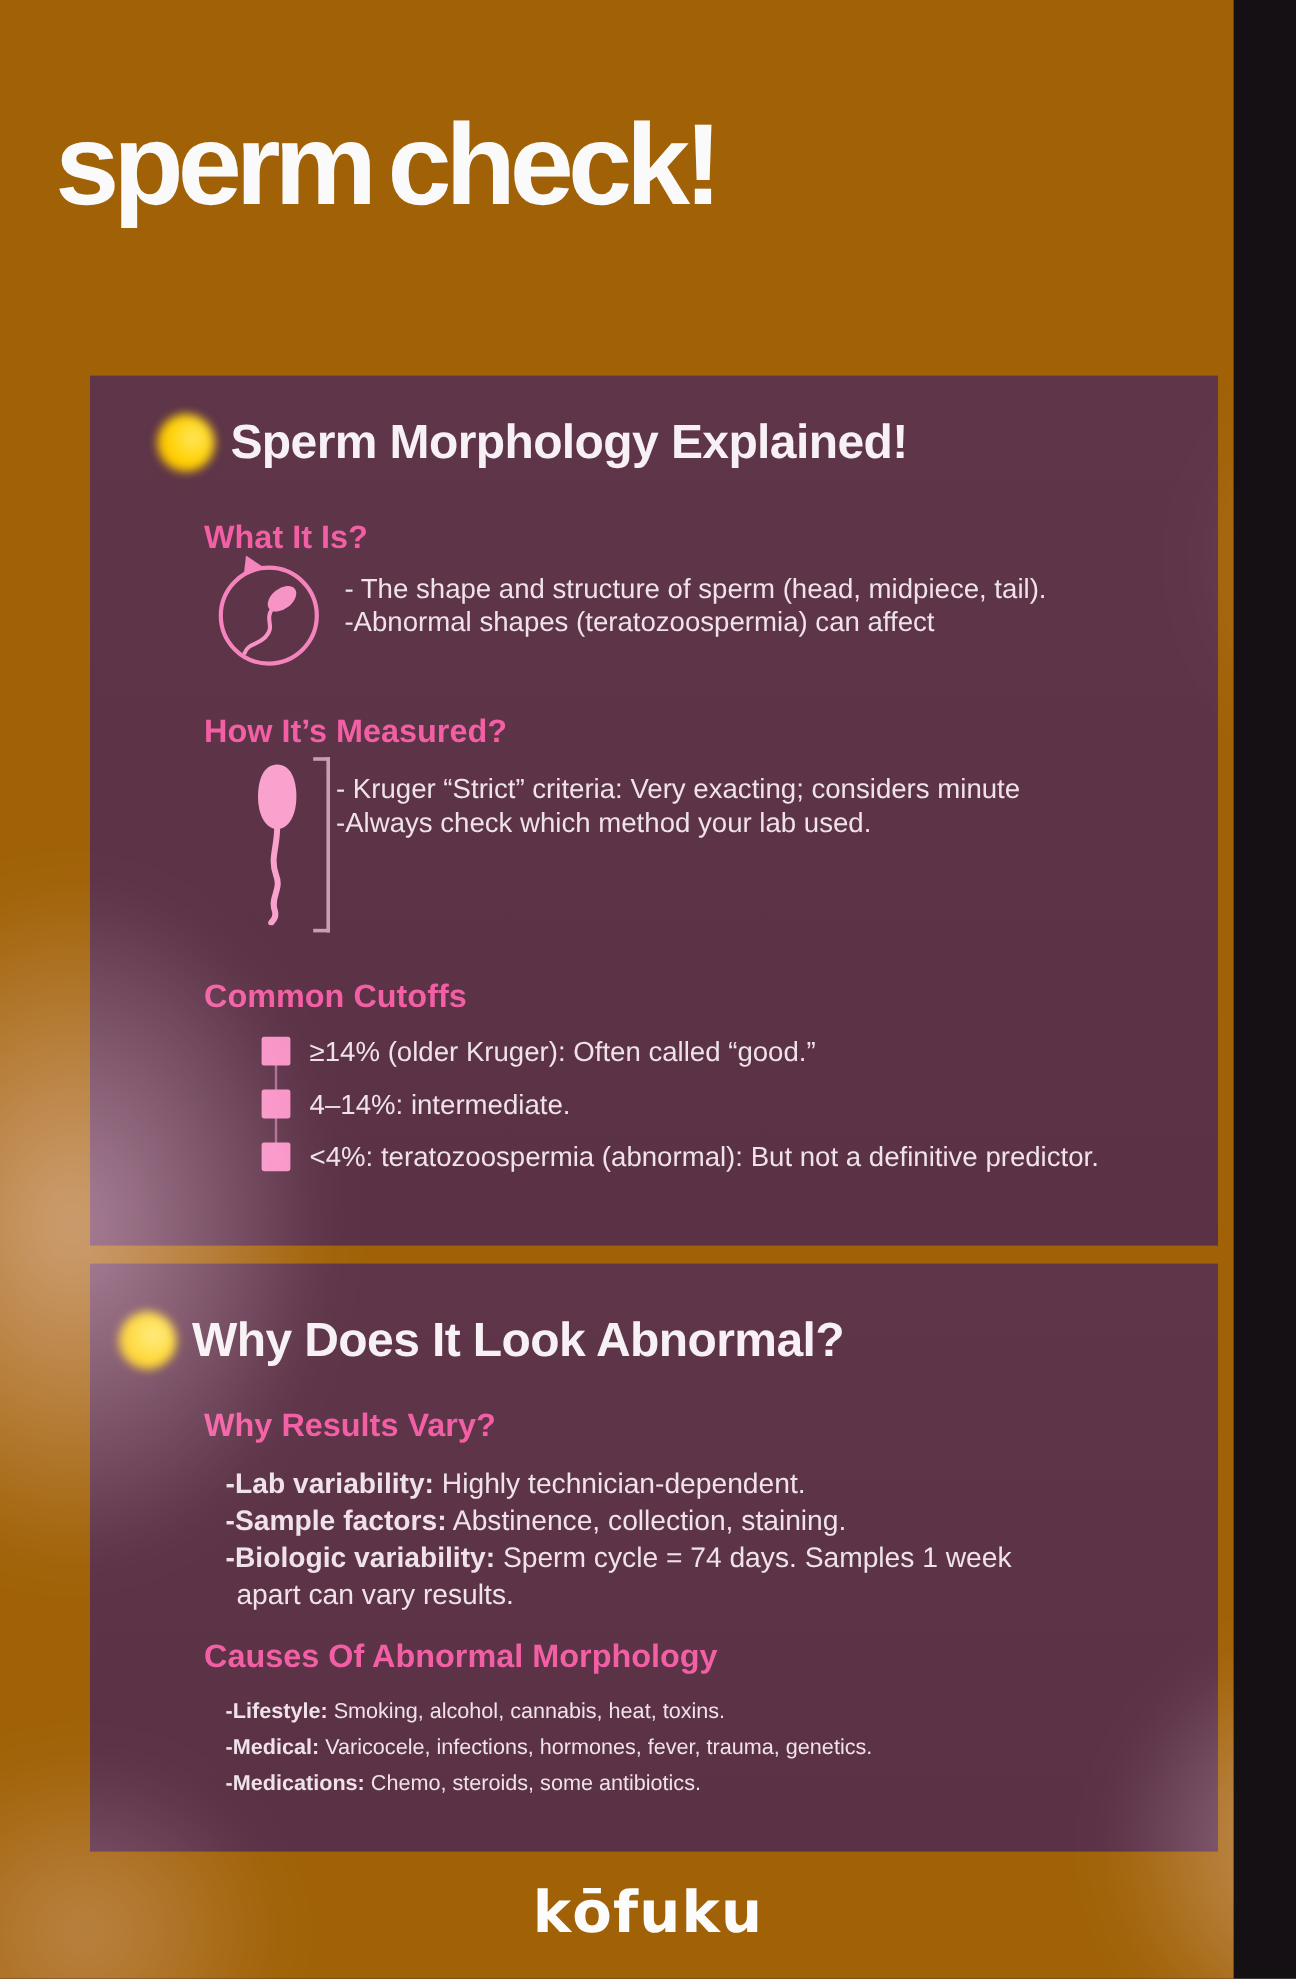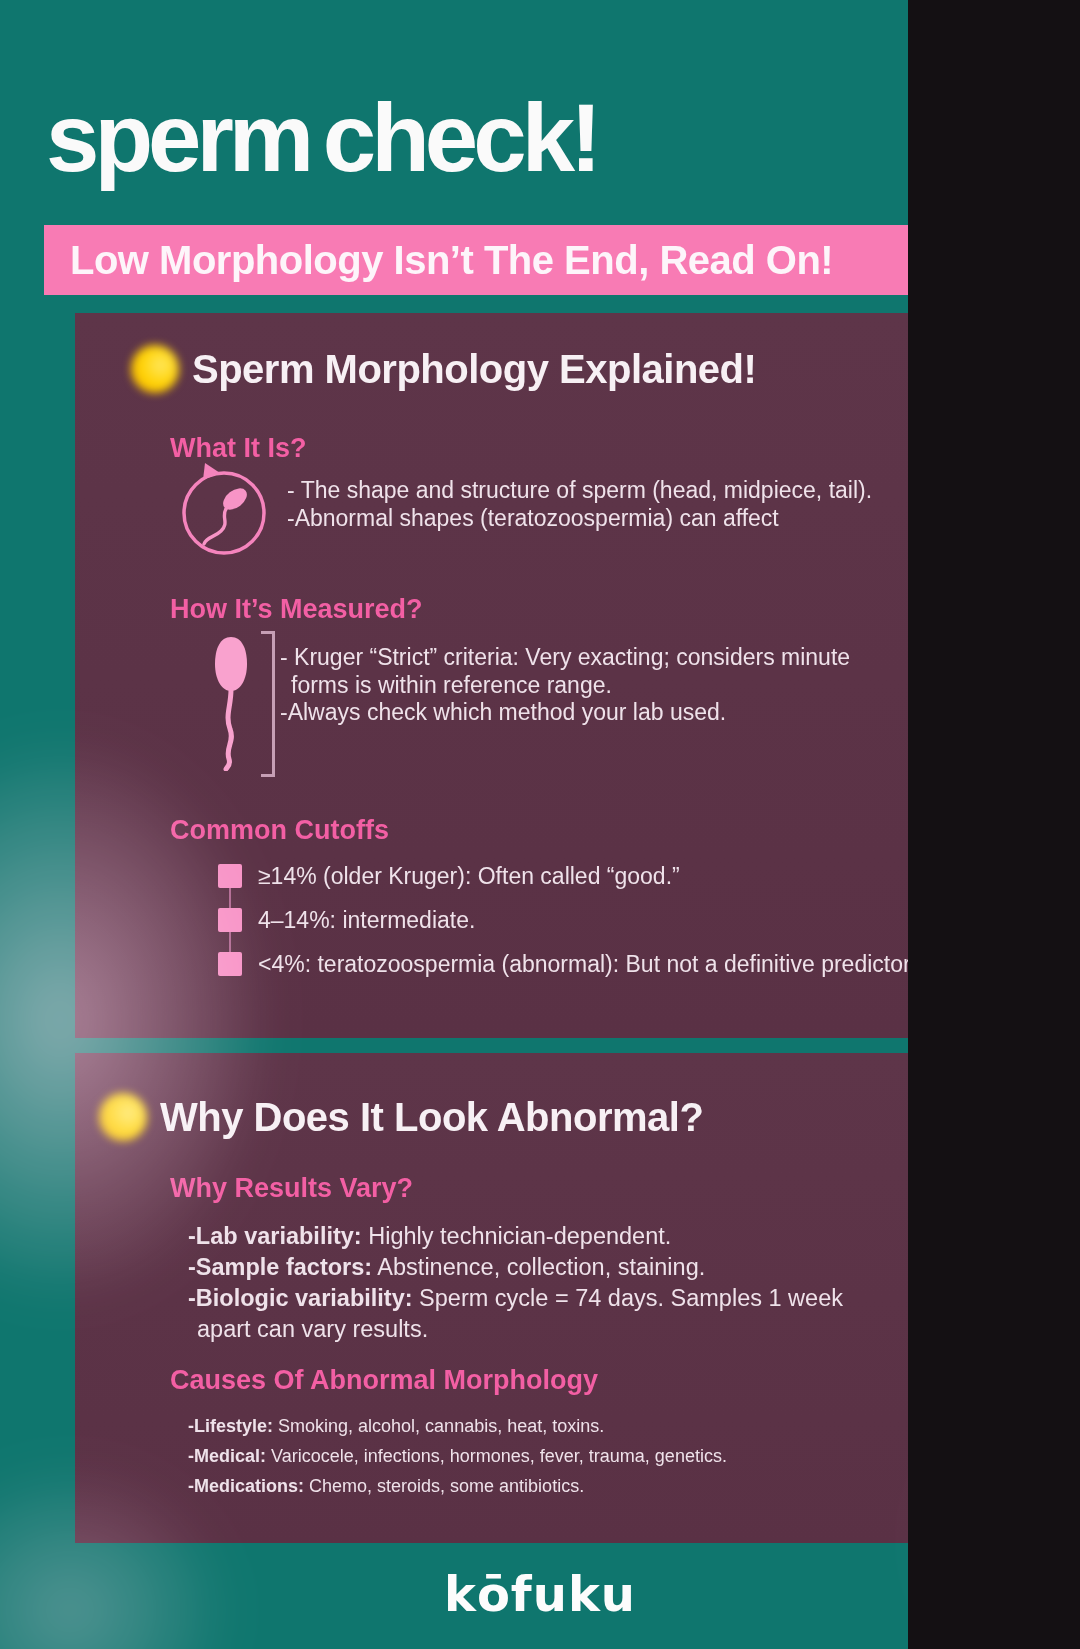--- a/index.html
+++ b/index.html
@@ -1,18 +1,18 @@
 <!DOCTYPE html>
 <html><head>
 <meta charset="utf-8">
 <style>
   html,body{margin:0;padding:0;}
   body{width:1080px;height:1649px;background:#141013;overflow:hidden;
        font-family:"Liberation Sans",sans-serif;}
-  .page{position:relative;width:908px;height:1649px;background:#0f766e;overflow:hidden;}
+  .page{position:relative;width:1028px;height:1649px;background:#a16207;overflow:hidden;}
 
   
   .glow{position:absolute;border-radius:50%;pointer-events:none;mix-blend-mode:screen;z-index:6;}
   .glow-left{left:-240px;top:620px;width:600px;height:800px;
      background:radial-gradient(closest-side,rgba(208,168,190,.60),rgba(208,168,190,0) 72%);filter:blur(22px);}
   .glow-bottom-right{left:840px;top:1280px;width:560px;height:520px;
      background:radial-gradient(closest-side,rgba(205,170,192,.55),rgba(205,170,192,0) 72%);filter:blur(20px);}
   .glow-bottom-left{left:-160px;top:1400px;width:460px;height:420px;
      background:radial-gradient(closest-side,rgba(185,145,168,.38),rgba(185,145,168,0) 72%);filter:blur(22px);}
   .glow-top-right{left:930px;top:230px;width:400px;height:480px;
@@ -76,23 +76,20 @@
 
 <div class="page">
 
   <div class="glow glow-left"></div>
   <div class="glow glow-bottom-right"></div>
   <div class="glow glow-bottom-left"></div>
   <div class="glow glow-top-right"></div>
 
   <h1 class="title">sperm check!</h1>
 
-  <div class="banner">
-    <span>Low Morphology Isn’t The End, Read On!</span>
-  </div>
 
   <section class="card card1">
     <div class="card-header">
       <span class="dot"></span>
       <h2>Sperm Morphology Explained!</h2>
     </div>
 
     <h3 class="sub sub-what">What It Is?</h3>
 
     <div class="icon icon-circle-sperm">
@@ -114,21 +111,20 @@
     <div class="icon icon-sperm-vertical">
       <svg width="36" height="136" viewBox="0 0 36 136" xmlns="http://www.w3.org/2000/svg">
         <path d="M18,2 C29,2 34,14 34,29 C34,45 27,56 18,56 C9,56 2,45 2,29 C2,14 7,2 18,2 Z" fill="#f9a2ce"></path>
         <path d="M18,54 C18,72 12,80 17,94 C22,107 12,112 16,124 C18,130 14,132 13,134" fill="none" stroke="#f9a2ce" stroke-width="5" stroke-linecap="round"></path>
       </svg>
     </div>
     <div class="bracket"></div>
 
     <div class="lines measured-lines">
       <div class="ln">- Kruger “Strict” criteria: Very exacting; considers minute</div>
-      <div class="ln cont">forms is within reference range.</div>
       <div class="ln">-Always check which method your lab used.</div>
     </div>
 
     <h3 class="sub sub-cutoffs">Common Cutoffs</h3>
 
     <div class="cutoffs">
       <div class="cut-line"></div>
       <div class="cut-item i0">
         <span class="sq"></span>
         <span class="cut-text">≥14% (older Kruger): Often called “good.”</span>

